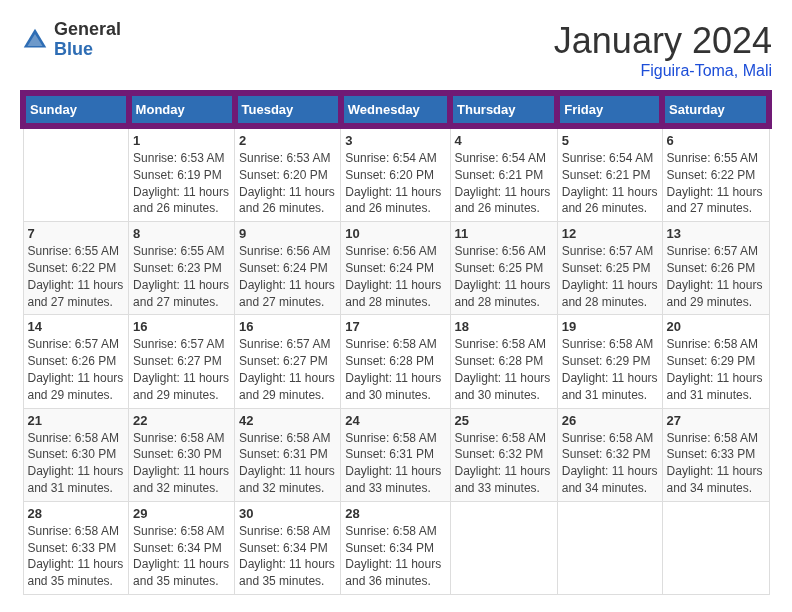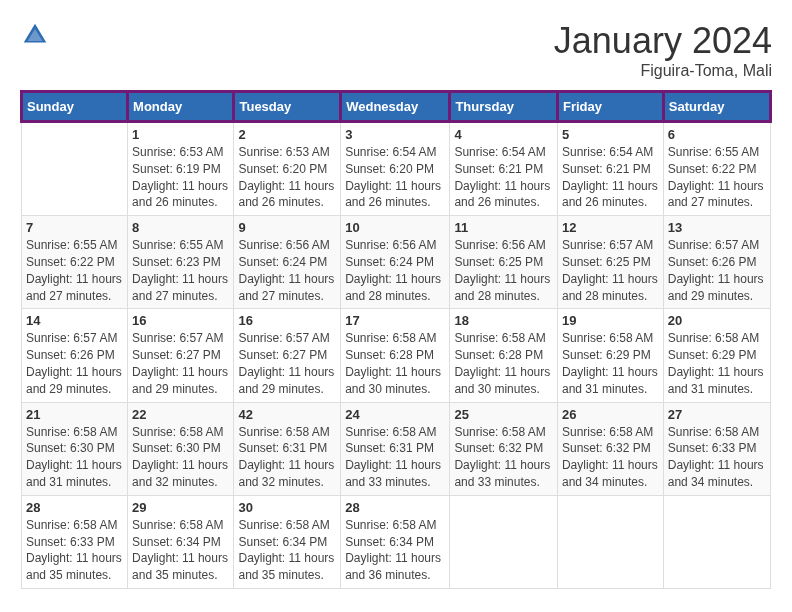--- a/index.html
+++ b/index.html
@@ -43,37 +43,37 @@
     .title-block {
       text-align: right;
     }
     .month-title {
       font-size: 36px;
       font-weight: normal;
       color: #333;
     }
     .location {
       font-size: 16px;
-      color: #404040;
+      color: #1d4ed8;
     }
     table {
       width: 100%;
       border-collapse: collapse;
       font-size: 11px;
     }
     thead tr {
       background-color: #2e6db4;
       color: #fff;
     }
     thead th {
       padding: 6px 4px;
       text-align: left;
       font-weight: bold;
       font-size: 13px;
-      border: 3px solid #701a75;
+      border: 6px solid #701a75;
     }
     tbody tr {
       border-bottom: 1px solid #ccc;
     }
     tbody td {
       padding: 4px 4px;
       vertical-align: top;
       border: 1px solid #ddd;
       min-height: 80px;
       width: 113px;
@@ -96,20 +96,24 @@
   </style>
 </head>
 <body>
 
 <div class="header">
   <div class="logo">
     <svg class="logo-icon" viewBox="0 0 40 40">
       <polygon points="20,5 35,30 5,30" fill="#2e6db4"></polygon>
       <polygon points="20,12 30,28 10,28" fill="#fff" opacity="0.3"></polygon>
     </svg>
+    <div class="logo-text">
+      <span class="logo-general">General</span>
+      <span class="logo-blue">Blue</span>
+    </div>
   </div>
   <div class="title-block">
     <div class="month-title">January 2024</div>
     <div class="location">Figuira-Toma, Mali</div>
   </div>
 </div>
 
 <table>
   <thead>
     <tr>

